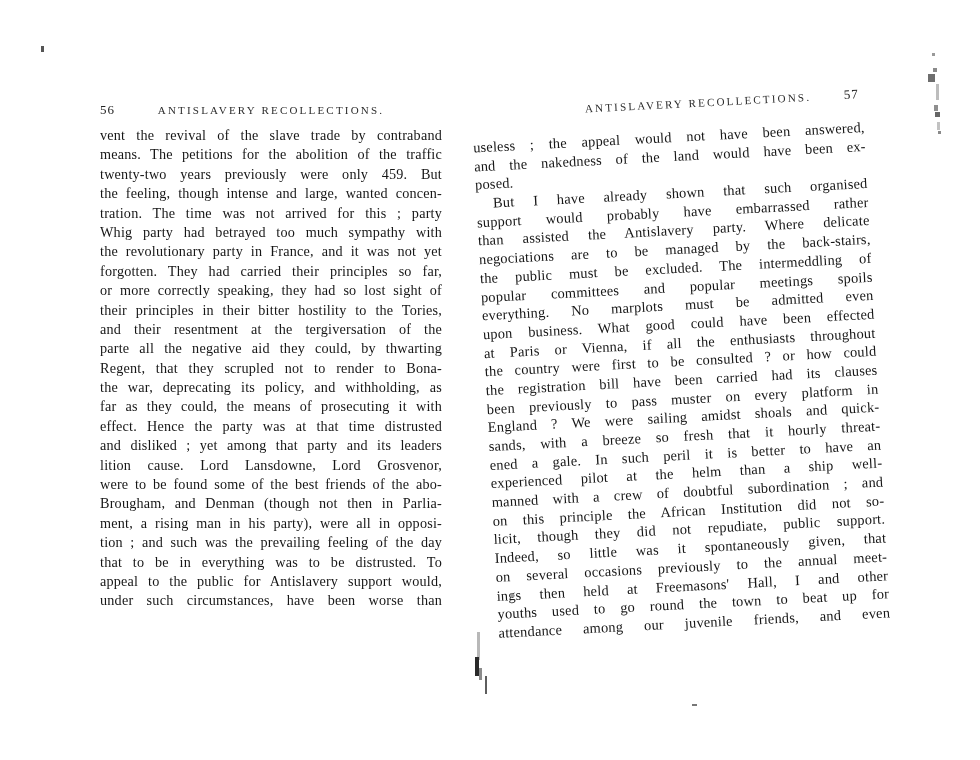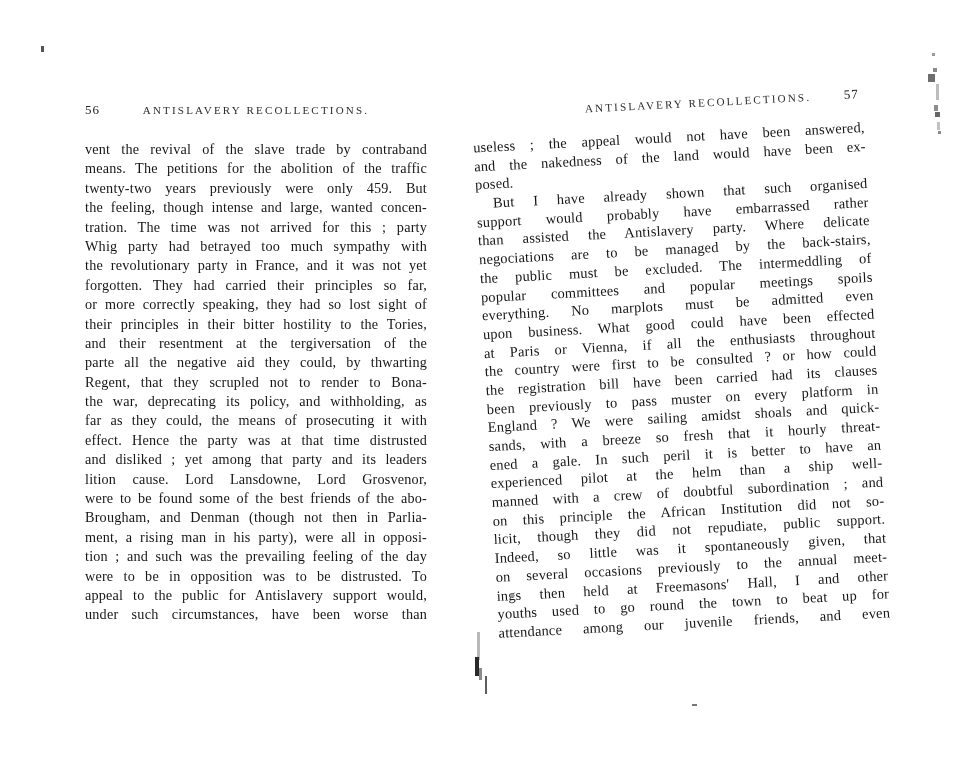--- a/index.html
+++ b/index.html
@@ -12,21 +12,21 @@
     height: 760px;
     position: relative;
     overflow: hidden;
     font-family: "Liberation Serif", "DejaVu Serif", serif;
     color: #161616;
   }
   .page {
     position: absolute;
   }
   .page-left {
-    left: 85px;
+    left: 100px;
     top: 104px;
     width: 342px;
   }
   .page-right {
     left: 482px;
     top: 98px;
     width: 392px;
     transform: rotate(-3deg);
     transform-origin: 50% 40%;
   }
@@ -47,21 +47,21 @@
     top: -2px;
     font-size: 13px;
     letter-spacing: 1px;
     color: #222222;
   }
   .page-num.pos-left  { left: 0; }
   .page-num.pos-right { right: 4px; }
   .page-body {
     margin-top: 17px;
   }
-  .page-left .page-body  { margin-top: 19px; }
+  .page-left .page-body  { margin-top: 5px; }
   .page-right .page-body { margin-top: 13px; }
   .line {
     text-align: justify;
     text-align-last: justify;
     overflow: hidden;
     white-space: nowrap;
     letter-spacing: 0.2px;
     word-spacing: 1.5px;
   }
   .page-left .line {
@@ -110,21 +110,21 @@
       <div class="line">Regent, that they scrupled not to render to Bona-</div>
       <div class="line">the war, deprecating its policy, and withholding, as</div>
       <div class="line">far as they could, the means of prosecuting it with</div>
       <div class="line">effect.  Hence the party was at that time distrusted</div>
       <div class="line">and disliked ;  yet among that party and its leaders</div>
       <div class="line">lition cause.  Lord Lansdowne, Lord Grosvenor,</div>
       <div class="line">were to be found some of the best friends of the abo-</div>
       <div class="line">Brougham, and Denman (though not then in Parlia-</div>
       <div class="line">ment, a rising man in his party), were all in opposi-</div>
       <div class="line">tion ;  and such was the prevailing feeling of the day</div>
-      <div class="line">were to be in opposition was to be distrusted.  To</div>
+      <div class="line">that to be in everything was to be distrusted.  To</div>
       <div class="line">appeal to the public for Antislavery support would,</div>
       <div class="line">under such circumstances, have been worse than</div>
     </div>
 </div>
 
 <div class="page page-right">
   <div class="page-header">
     <span>ANTISLAVERY RECOLLECTIONS.</span>
     <span class="page-num pos-right">57</span>
   </div>

